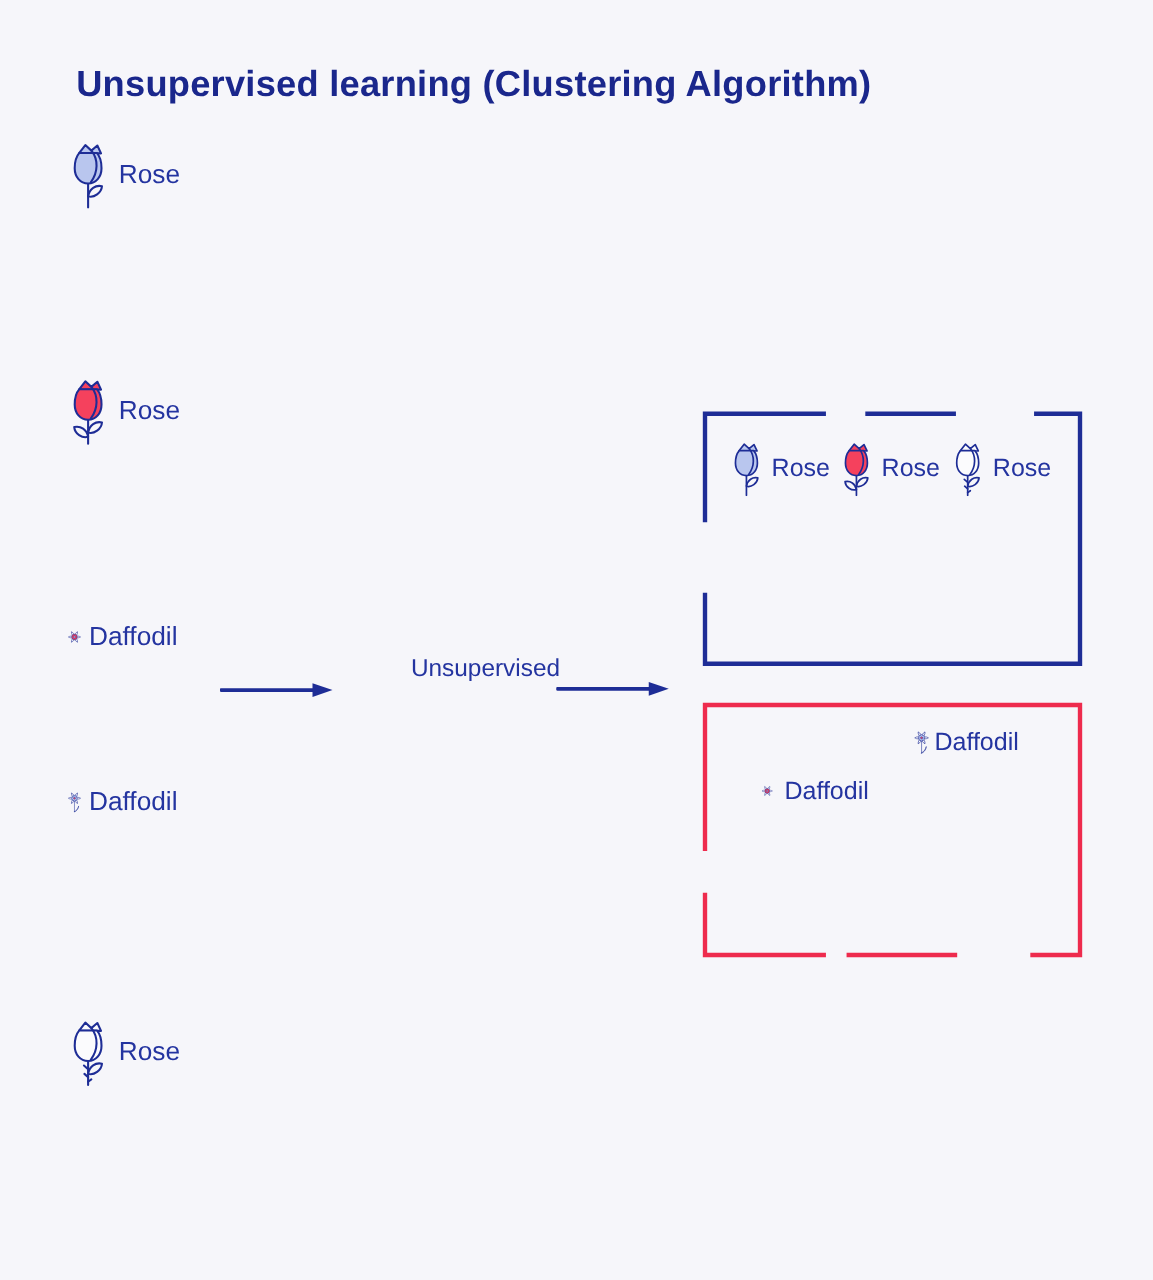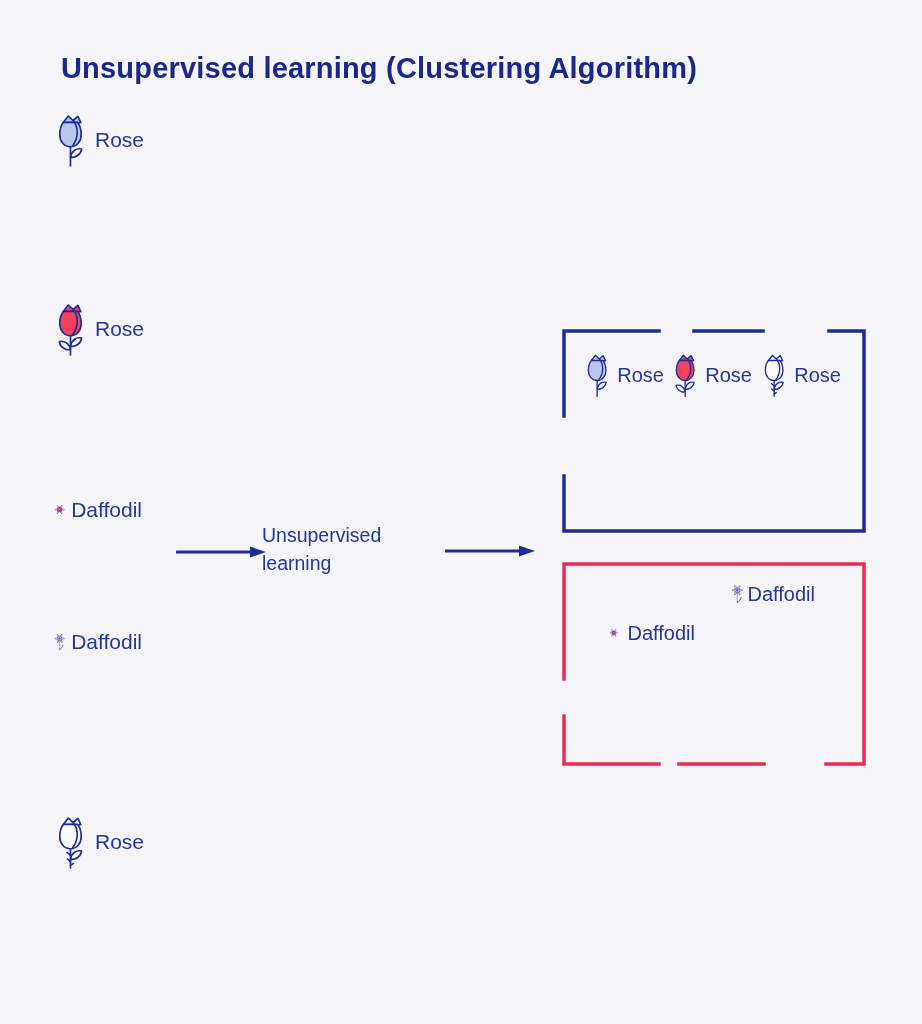--- a/index.html
+++ b/index.html
@@ -15,21 +15,21 @@
     color:var(--title-navy);
   }
   figure.flower{position:absolute; margin:0; display:flex; align-items:center; gap:6px;}
   figure.flower svg{display:block; width:100%; height:auto;}
   .flabel{
     font-size:21px; font-weight:500; color:var(--text-navy); text-align:center; line-height:24px;
   }
   .flabel.small{font-size:20px;}
   .proc-label{
     position:absolute; left:262px; top:521px; width:186px;
-    text-align:left; font-size:19.5px; font-weight:500; line-height:28px; color:var(--text-navy);
+    text-align:right; font-size:19.5px; font-weight:500; line-height:28px; color:var(--text-navy);
   }
   .arrow{position:absolute;}
   .cluster-box{position:absolute;}
   .hidden-defs{position:absolute; width:0; height:0; overflow:hidden;}
 </style>
 </head>
 <body>
 
 <svg class="hidden-defs" aria-hidden="true">
   <defs>
@@ -132,21 +132,20 @@
       </svg>
     <figcaption class="flabel">Rose</figcaption>
   </figure>
 
   <svg class="arrow" style="left:176px; top:545px" width="92" height="14" viewBox="0 0 92 14">
       <use href="#arrow-right"></use>
     </svg>
 
   <div class="proc-label">
     <div>Unsupervised</div>
-    <div>learning</div>
   </div>
 
   <svg class="arrow" style="left:445px; top:544px" width="92" height="14" viewBox="0 0 92 14">
       <use href="#arrow-right"></use>
     </svg>
 
   <svg class="cluster-box" style="left:561px; top:328px" width="306" height="206" viewBox="0 0 306 206">
     <path d="M98 3 L3 3 L3 88 M3 148 L3 203 L303 203 L303 3 L268 3 M202 3 L133 3" fill="none" stroke-width="3.5" stroke-linecap="square" stroke="#1e2d96"></path>
   </svg>
 

